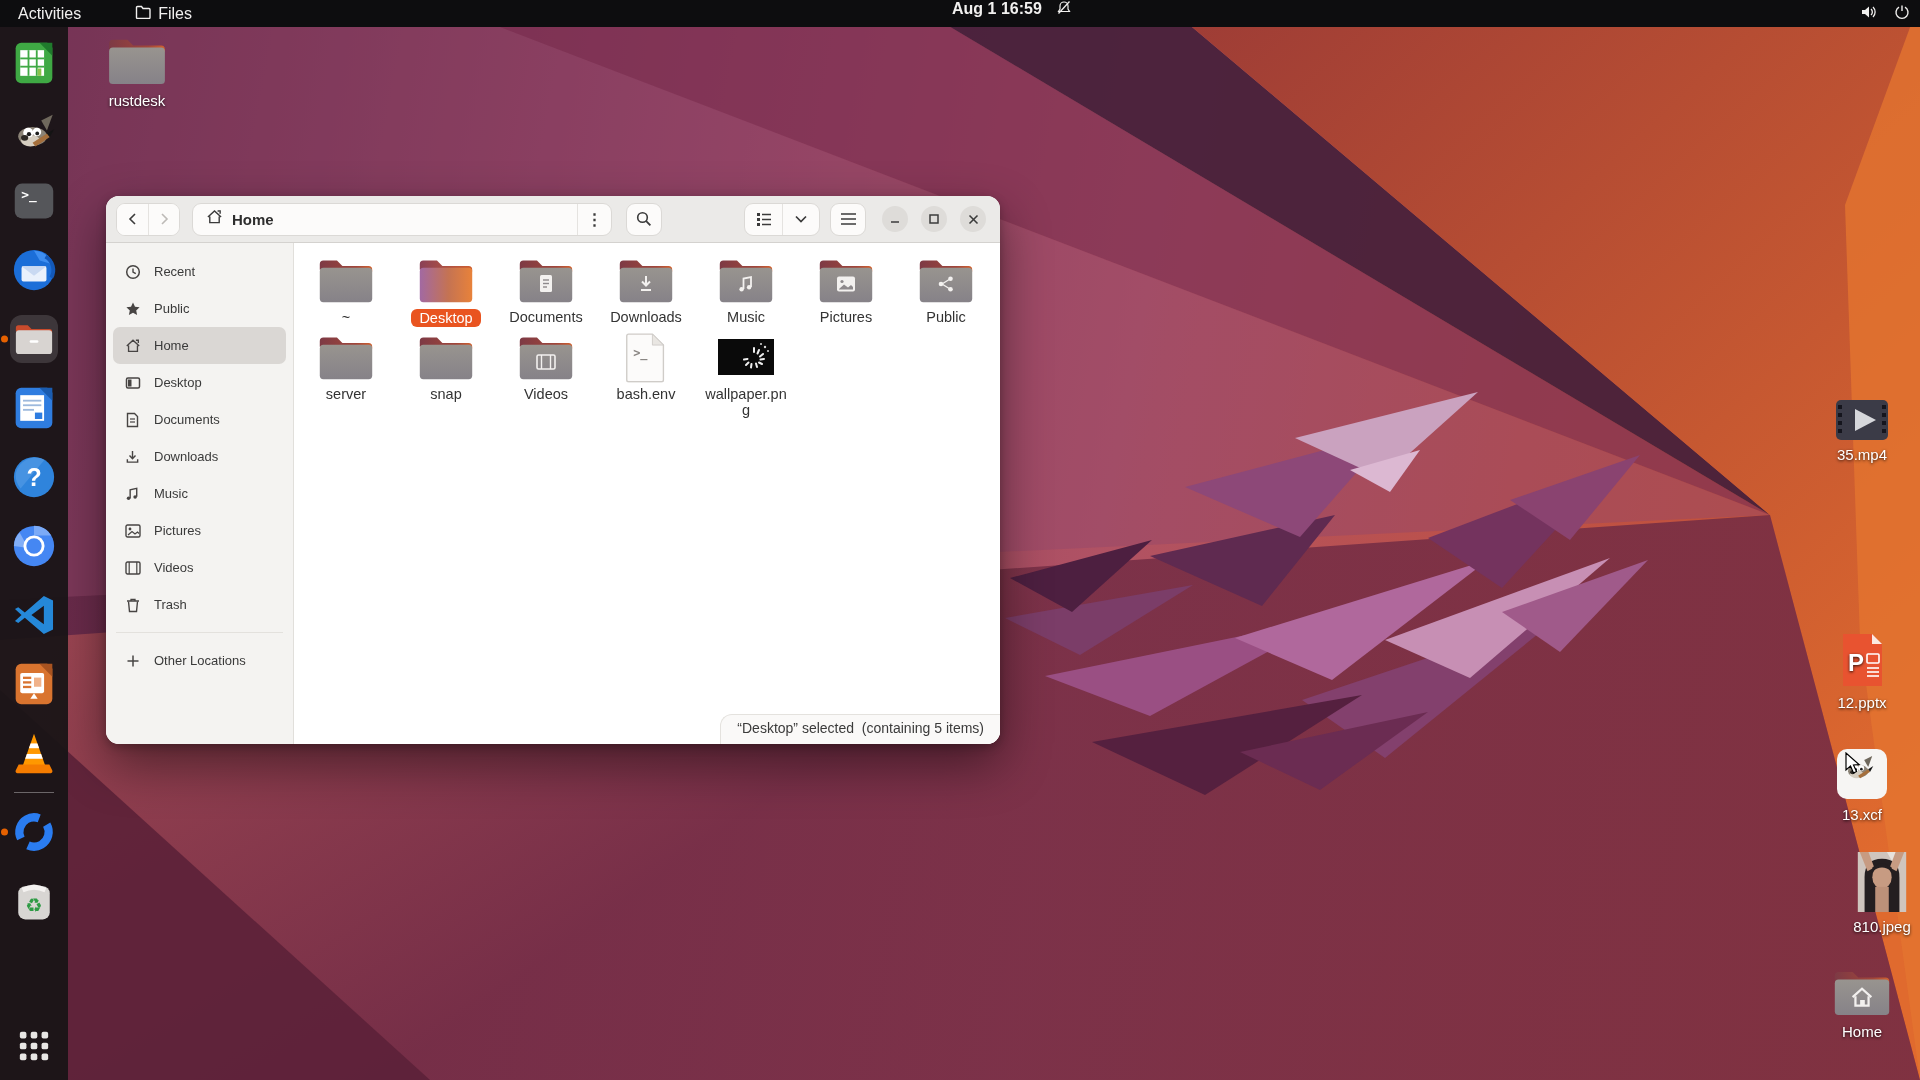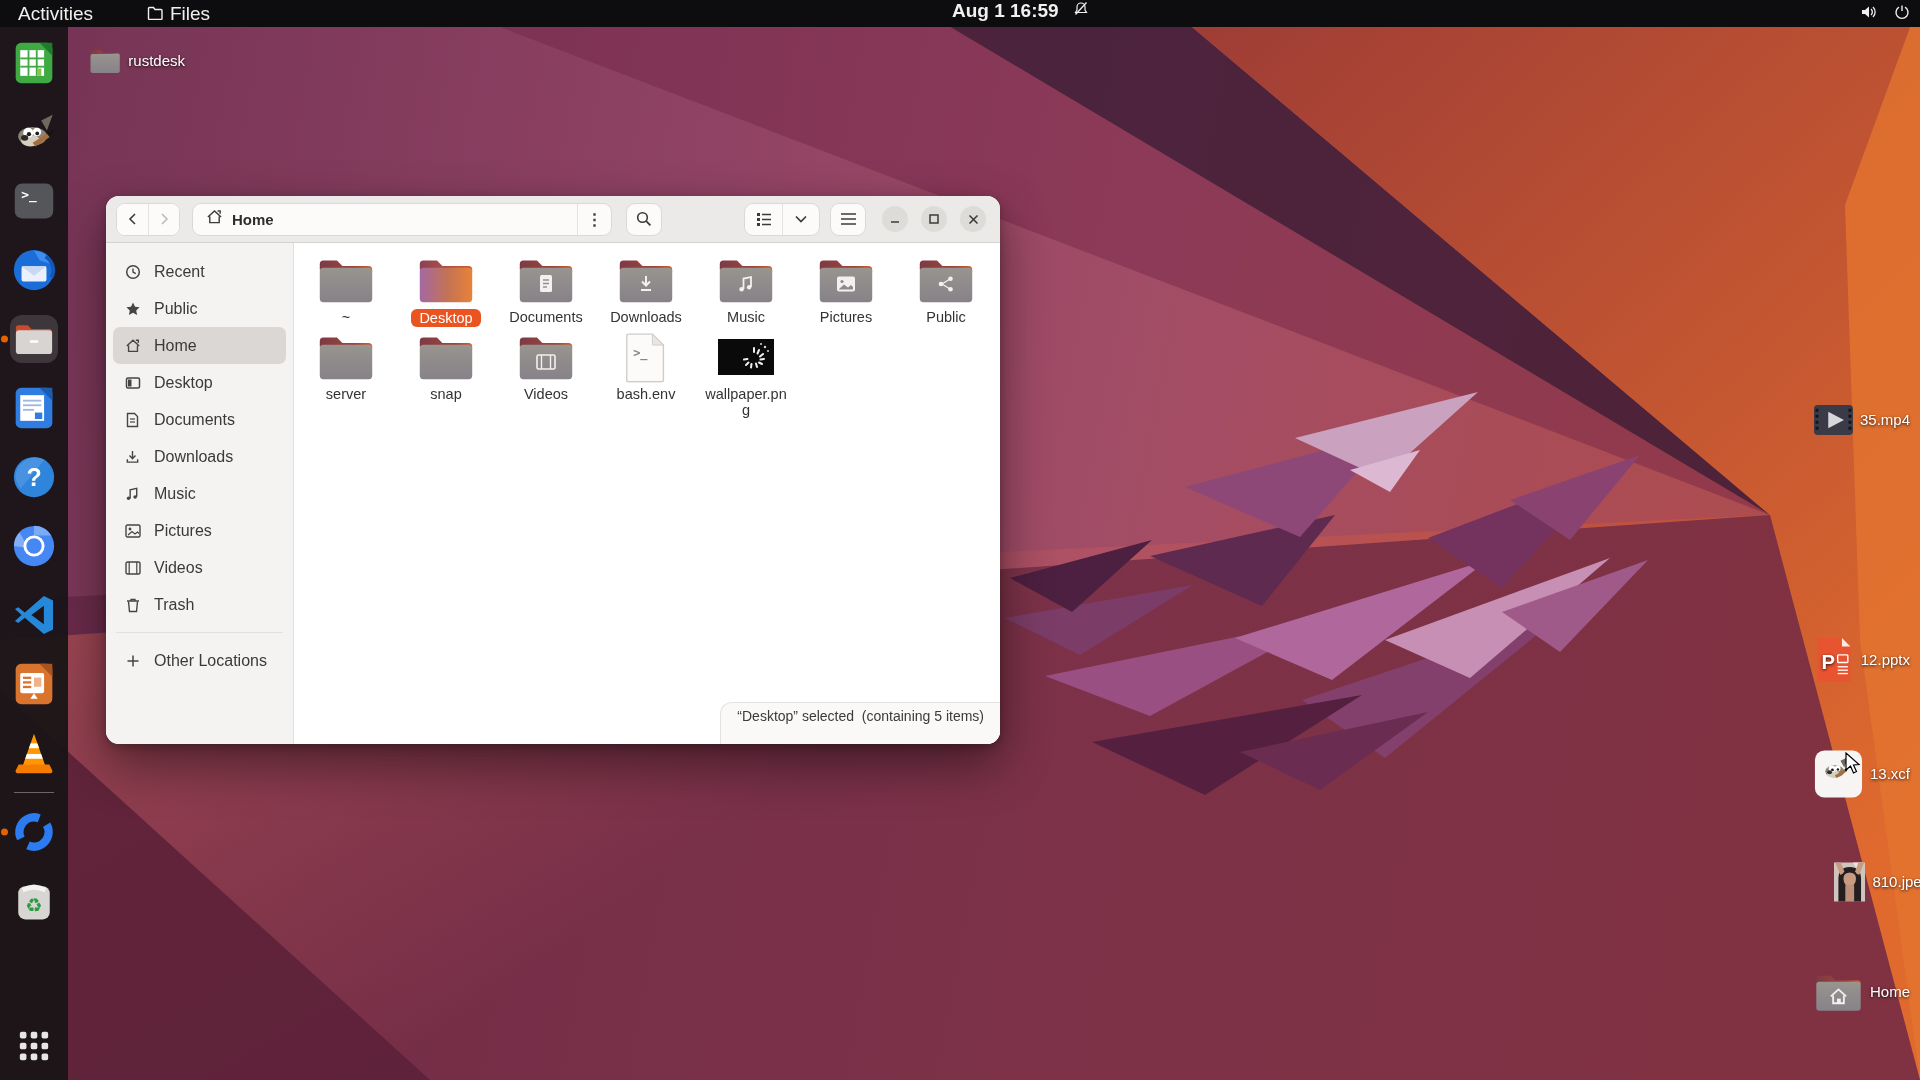--- a/index.html
+++ b/index.html
@@ -4,38 +4,38 @@
 <style>
   * { margin:0; padding:0; box-sizing:border-box; }
   html,body { width:1920px; height:1080px; overflow:hidden; font-family:"Liberation Sans", sans-serif; }
   body { position:relative; background:#8a3a58; }
 
   
   .wall { position:absolute; inset:0; z-index:0; }
 
   
   .topbar { position:absolute; left:0; top:0; width:1920px; height:27px; background:#0d0d0f;
-            color:#f1f0ef; display:flex; align-items:center; font-size:19px; z-index:50; }
+            color:#f1f0ef; display:flex; align-items:center; font-size:16px; z-index:50; }
   .tb-activities { padding:0 18px; height:100%; display:flex; align-items:center; }
   .tb-app { margin-left:28px; display:flex; align-items:center; gap:7px; height:100%; padding:0 8px; font-weight:400; }
   .tb-clock { position:absolute; left:952px; top:0; height:27px; display:flex; gap:14px; font-weight:700; }
   .tb-right { position:absolute; right:10px; top:0; height:27px; display:flex; align-items:center; gap:16px; }
 
   
   .dock { position:absolute; left:0; top:27px; bottom:0; width:68px; background:rgba(24,20,22,0.94);
           display:flex; flex-direction:column; align-items:center; padding:12px 0 10px; gap:21px; z-index:40; }
   .dock-item { position:relative; width:48px; height:48px; display:flex; align-items:center; justify-content:center; border-radius:12px; }
   .dock-item.active { background:rgba(255,255,255,0.14); }
   .dock-item.running::before { content:""; position:absolute; left:-9px; top:50%; transform:translateY(-50%);
             width:7px; height:7px; border-radius:50%; background:#e66100; }
   .dock-sep { width:40px; height:1px; background:rgba(255,255,255,0.35); margin:-6px 0; }
   .dock-grid { margin-top:auto; }
 
   
-  .dicon { position:absolute; width:96px; display:flex; flex-direction:row; align-items:center; gap:7px;
+  .dicon { position:absolute; width:96px; display:flex; flex-direction:column; align-items:center; gap:7px;
            color:#fff; font-size:15px; text-shadow:0 1px 3px rgba(0,0,0,.85); z-index:5; text-align:center; line-height:1.1; }
 
   
   .window { position:absolute; left:106px; top:196px; width:894px; height:548px; border-radius:13px;
             background:#fff; box-shadow:0 3px 10px rgba(0,0,0,.25), 0 20px 50px rgba(0,0,0,.45);
             display:flex; flex-direction:column; overflow:hidden; z-index:20; color:#323232; }
   .headerbar { height:47px; flex:0 0 auto; background:#ebeae8; border-bottom:1px solid #d4d2cf;
                display:flex; align-items:center; padding:0 10px; }
   .navgroup { display:flex; border:1px solid #dbd9d6; border-radius:9px; overflow:hidden; background:#fcfbfa; }
   .navbtn { width:31px; height:31px; display:flex; align-items:center; justify-content:center; background:#fcfbfa; }
@@ -51,35 +51,35 @@
   .viewsplit { margin-left:auto; display:flex; border:1px solid #dbd9d6; border-radius:9px; overflow:hidden; background:#fcfbfa; }
   .viewseg { width:37px; height:31px; display:flex; align-items:center; justify-content:center; }
   .viewseg + .viewseg { border-left:1px solid #e5e3e0; }
   .hambtn { margin-left:10px; }
   .winctl { display:flex; gap:13px; margin-left:16px; margin-right:4px; }
   .ctl { width:26px; height:26px; border-radius:50%; background:#dedcd9; display:flex; align-items:center; justify-content:center; }
 
   .wbody { flex:1; display:flex; min-height:0; position:relative; }
   .sidebar { width:188px; background:#f4f3f1; border-right:1px solid #e1dfdb; padding:10px 7px; }
   .srow { height:37px; border-radius:7px; display:flex; align-items:center; gap:13px; padding:0 11px;
-          font-size:16px; color:#3a3a3a; }
+          font-size:13px; color:#3a3a3a; }
   .srow.selected { background:#dad7d4; }
   .ssep { height:1px; background:#e3e1dd; margin:9px 3px; }
   .sic { width:17px; display:flex; justify-content:center; color:#474443; flex:0 0 auto; }
 
   .content { flex:1; position:relative; background:#fff; padding:9px 0 0 2px; }
   .grid { display:flex; flex-wrap:wrap; width:704px; }
   .gitem { width:100px; display:flex; flex-direction:column; align-items:center; margin-bottom:2px; }
   .gicon { width:64px; height:56px; position:relative; display:flex; align-items:center; justify-content:center; }
   .emblem { position:absolute; left:50%; top:58%; transform:translate(-50%,-50%); }
   .glabel { margin-top:1px; font-size:14.5px; color:#333; text-align:center; line-height:1.12; max-width:88px; overflow-wrap:anywhere; }
   .glabel.sel { background:#e95420; color:#fff; border-radius:6px; padding:1px 8px; max-width:none; }
 
   .statuspill { position:absolute; right:0; bottom:0; background:#faf9f8; border-top-left-radius:12px;
-                border-top:1px solid #e4e2de; border-left:1px solid #e4e2de; padding:5px 16px 20px 16px;
+                border-top:1px solid #e4e2de; border-left:1px solid #e4e2de; padding:5px 16px 8px 16px;
                 font-size:14px; color:#3b3b3b; }
 
   .cursor { position:absolute; left:1845px; top:752px; z-index:60; }
 </style>
 </head>
 <body>
 
 <svg width="0" height="0" style="position:absolute">
   <defs>
     <linearGradient id="gTab" x1="0" y1="0" x2="1" y2="0">

